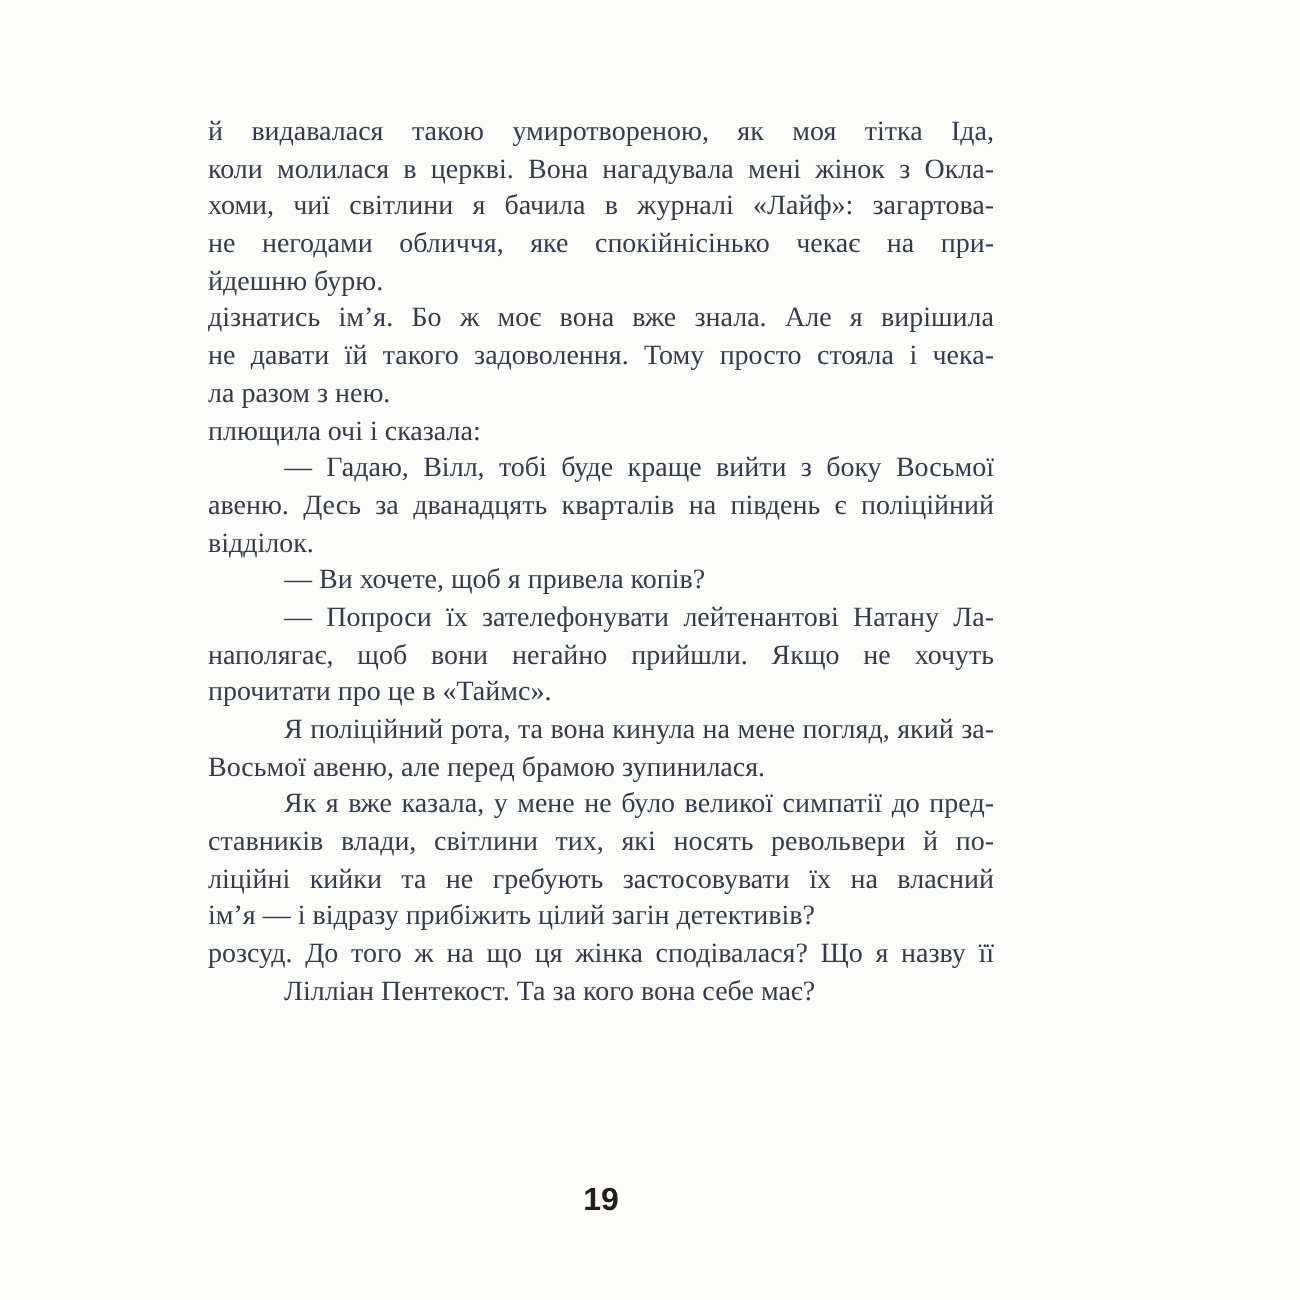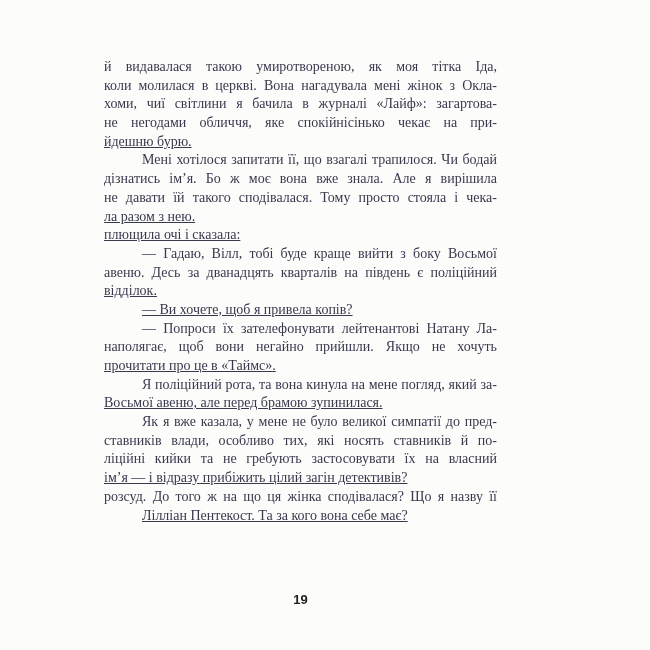--- a/index.html
+++ b/index.html
@@ -29,62 +29,60 @@
     line-height: 18.7px;
     height: 18.7px;
     color: #39394e;
     text-align: justify;
     text-align-last: justify;
     white-space: normal;
     overflow: hidden;
   }
   .line.plast {
     text-align-last: left;
-    text-decoration: underline;
   }
   .line.ind {
     text-indent: 38px;
   }
   .page-number {
     position: absolute;
     left: 104px;
     top: 592px;
     width: 393px;
     text-align: center;
     font-family: "Liberation Sans", sans-serif;
     font-weight: 700;
-    font-size: 13px;
+    font-size: 16px;
     color: #211e1e;
   }
 </style>
 </head>
 <body>
 
 <div class="book-page">
   <div class="text-block">
     <div class="line">й видавалася такою умиротвореною, як моя тітка Іда,</div>
     <div class="line">коли молилася в церкві. Вона нагадувала мені жінок з Окла-</div>
     <div class="line">хоми, чиї світлини я бачила в журналі «Лайф»: загартова-</div>
     <div class="line">не негодами обличчя, яке спокійнісінько чекає на при-</div>
     <div class="line plast">йдешню бурю.</div>
-    <div class="line ind">Мені хотілося запитати її, що взагалі трапилося. Чи бодай</div>
     <div class="line">дізнатись ім’я. Бо ж моє вона вже знала. Але я вирішила</div>
-    <div class="line">не давати їй такого сподівалася. Тому просто стояла і чека-</div>
+    <div class="line">не давати їй такого задоволення. Тому просто стояла і чека-</div>
     <div class="line plast">ла разом з нею.</div>
     <div class="line plast">плющила очі і сказала:</div>
     <div class="line ind">— Гадаю, Вілл, тобі буде краще вийти з боку Восьмої</div>
     <div class="line">авеню. Десь за дванадцять кварталів на південь є поліційний</div>
     <div class="line plast">відділок.</div>
     <div class="line ind plast">— Ви хочете, щоб я привела копів?</div>
     <div class="line ind">— Попроси їх зателефонувати лейтенантові Натану Ла-</div>
     <div class="line">наполягає, щоб вони негайно прийшли. Якщо не хочуть</div>
     <div class="line plast">прочитати про це в «Таймс».</div>
     <div class="line ind">Я поліційний рота, та вона кинула на мене погляд, який за-</div>
     <div class="line plast">Восьмої авеню, але перед брамою зупинилася.</div>
     <div class="line ind">Як я вже казала, у мене не було великої симпатії до пред-</div>
-    <div class="line">ставників влади, особливо тих, які носять ставників й по-</div>
+    <div class="line">ставників влади, світлини тих, які носять револьвери й по-</div>
     <div class="line">ліційні кийки та не гребують застосовувати їх на власний</div>
     <div class="line plast">ім’я — і відразу прибіжить цілий загін детективів?</div>
     <div class="line">розсуд. До того ж на що ця жінка сподівалася? Що я назву її</div>
     <div class="line ind plast">Лілліан Пентекост. Та за кого вона себе має?</div>
   </div>
   <div class="page-number">19</div>
 </div>
 
 </body></html>

